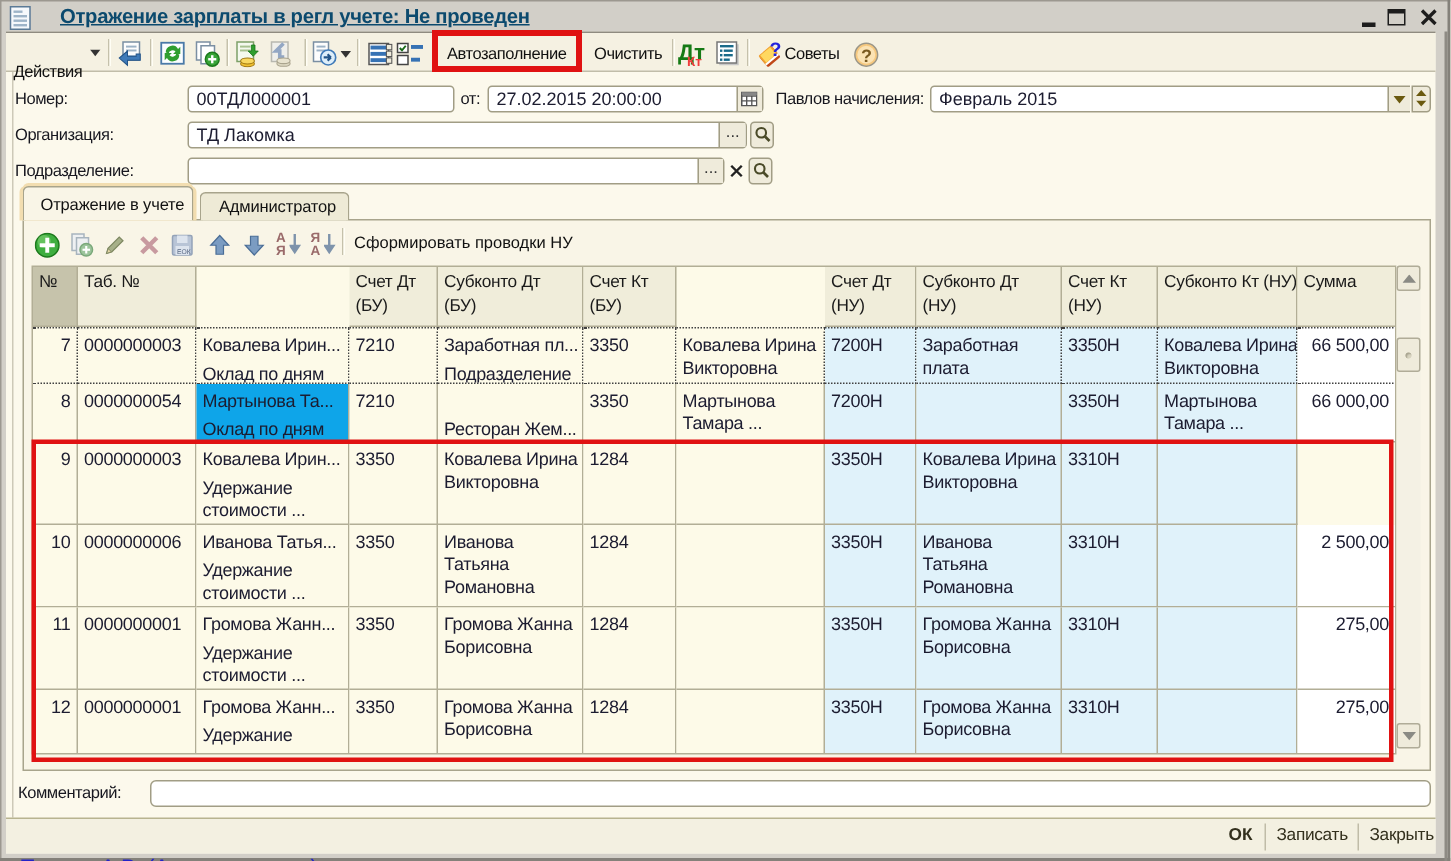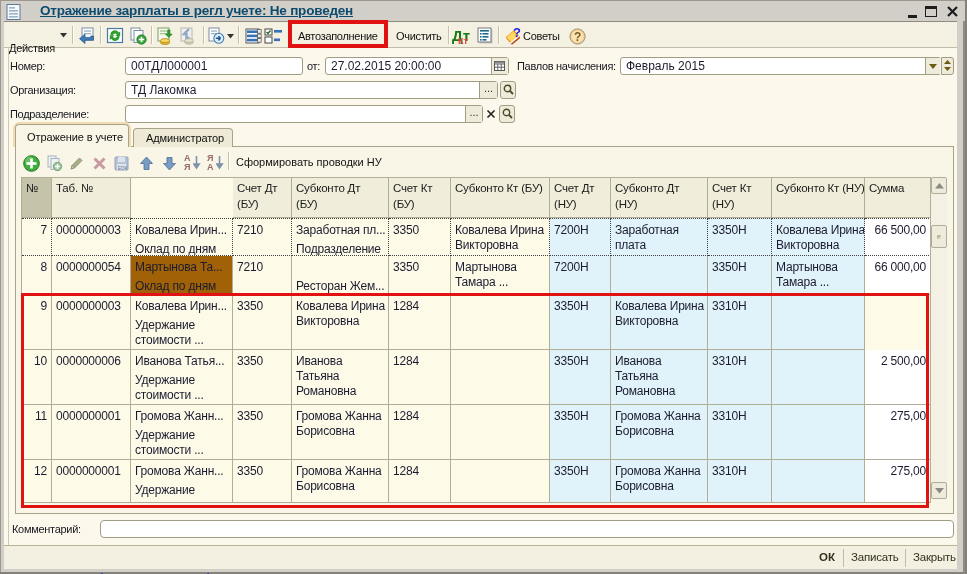--- a/index.html
+++ b/index.html
@@ -241,23 +241,20 @@
 </div>
 <div class="hcell" style="left:211px;top:0;width:59px;height:40px;background:#f0edda;border-bottom:1px solid #b2ae96;">
 Счет Дт<br>(БУ)
 </div>
 <div class="hcell" style="left:270px;top:0;width:97px;height:40px;background:#f0edda;border-bottom:1px solid #b2ae96;">
 Субконто Дт<br>(БУ)
 </div>
 <div class="hcell" style="left:367px;top:0;width:62px;height:40px;background:#f0edda;border-bottom:1px solid #b2ae96;">
 Счет Кт<br>(БУ)
 </div>
-<div class="hcell" style="left:429px;top:0;width:99px;height:40px;background:#f0edda;border-bottom:1px solid #b2ae96;">
-Субконто Кт (БУ)
-</div>
 <div class="hcell" style="left:528px;top:0;width:61px;height:40px;background:#f0edda;border-bottom:1px solid #b2ae96;">
 Счет Дт<br>(НУ)
 </div>
 <div class="hcell" style="left:589px;top:0;width:97px;height:40px;background:#f0edda;border-bottom:1px solid #b2ae96;">
 Субконто Дт<br>(НУ)
 </div>
 <div class="hcell" style="left:686px;top:0;width:64px;height:40px;background:#f0edda;border-bottom:1px solid #b2ae96;">
 Счет Кт<br>(НУ)
 </div>
 <div class="hcell" style="left:750px;top:0;width:93px;height:40px;background:#f0edda;border-bottom:1px solid #b2ae96;">
@@ -306,21 +303,21 @@
 </div>
 <div class="cell" style="left:843px;top:40px;width:66px;height:38px;background:#ffffff;border-right:1px dotted #404040;border-bottom:1px dotted #404040;border-top:1px dotted #404040;">
 <div style="position:absolute;right:4px;top:4px;white-space:nowrap;">66 500,00</div>
 </div>
 <div class="cell" style="left:0px;top:78px;width:30px;height:39px;background:#fdfae8;border-right:1px solid #b2ae96;border-bottom:1px solid #b2ae96;">
 <div style="position:absolute;right:4px;top:4px;white-space:nowrap;">8</div>
 </div>
 <div class="cell" style="left:30px;top:78px;width:79px;height:39px;background:#fdfae8;border-right:1px solid #b2ae96;border-bottom:1px solid #b2ae96;">
 <div style="position:absolute;left:4px;top:4px;white-space:nowrap;">0000000054</div>
 </div>
-<div class="cell" style="left:109px;top:78px;width:102px;height:39px;background:#a16207;border-right:1px solid #b2ae96;border-bottom:1px solid #b2ae96;">
+<div class="cell" style="left:109px;top:78px;width:102px;height:39px;background:#0ea5e9;border-right:1px solid #b2ae96;border-bottom:1px solid #b2ae96;">
 <div style="position:absolute;left:4px;top:4px;white-space:nowrap;">Мартынова Та...</div>
 <div style="position:absolute;left:4px;top:23px;white-space:nowrap;">Оклад по дням</div>
 </div>
 <div class="cell" style="left:211px;top:78px;width:59px;height:39px;background:#fdfae8;border-right:1px solid #b2ae96;border-bottom:1px solid #b2ae96;">
 <div style="position:absolute;left:4px;top:4px;white-space:nowrap;">7210</div>
 </div>
 <div class="cell" style="left:270px;top:78px;width:97px;height:39px;background:#fdfae8;border-right:1px solid #b2ae96;border-bottom:1px solid #b2ae96;">
 <div style="position:absolute;left:4px;top:23px;white-space:nowrap;">Ресторан Жем...</div>
 </div>
 <div class="cell" style="left:367px;top:78px;width:62px;height:39px;background:#fdfae8;border-right:1px solid #b2ae96;border-bottom:1px solid #b2ae96;">

